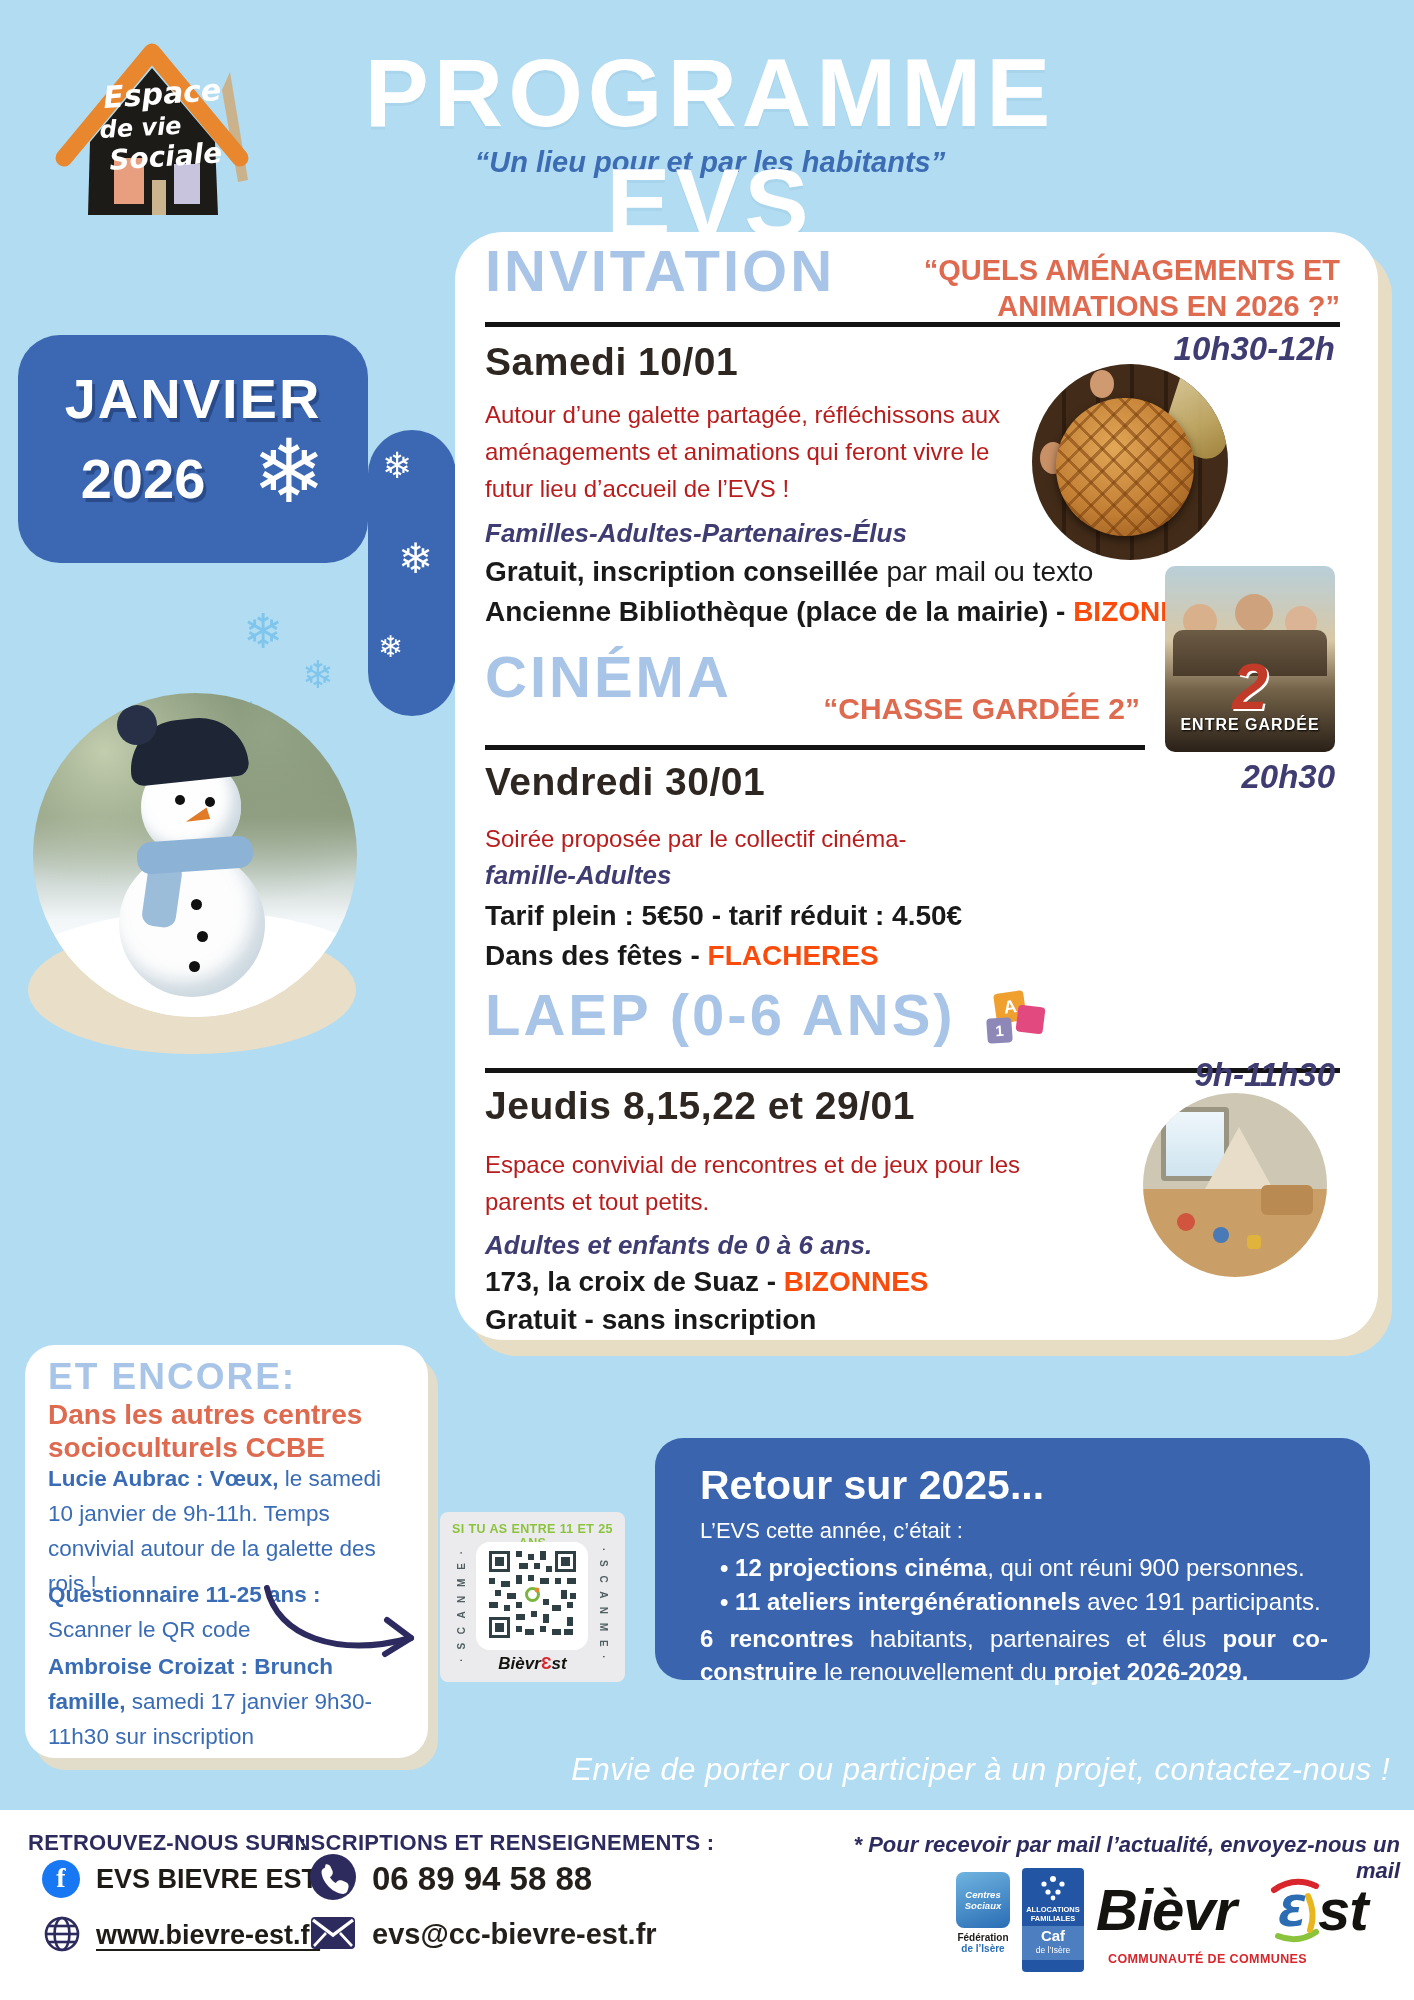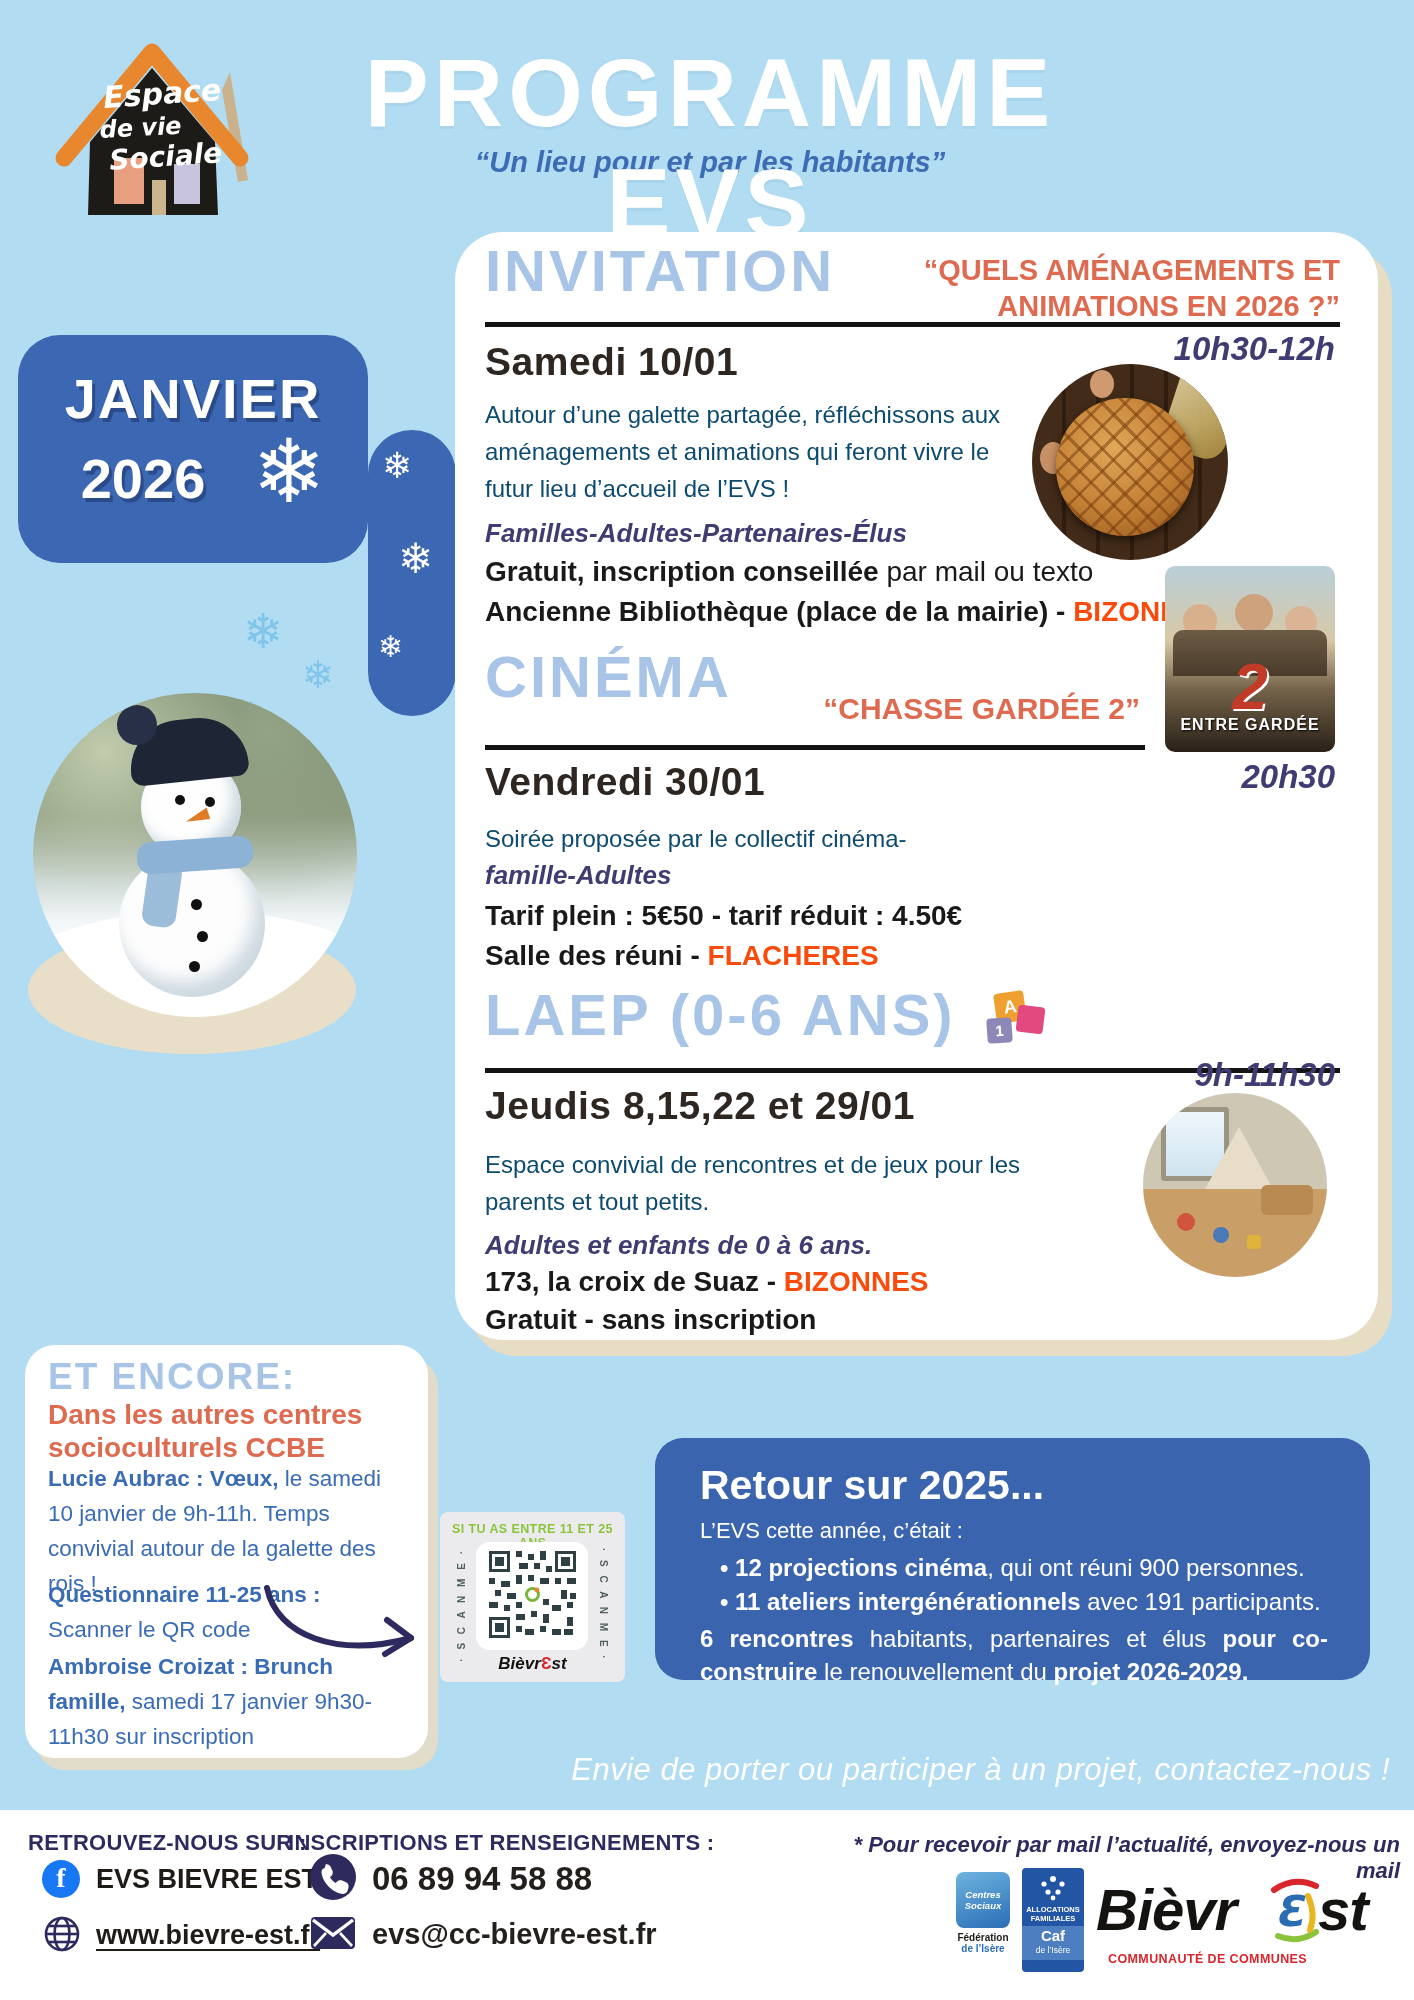--- a/index.html
+++ b/index.html
@@ -58,21 +58,21 @@
   .rule2{left:485px;top:745px;width:660px;}
   .rule3{left:485px;top:1068px;width:855px;}
   .date-h{font-size:39px;font-weight:800;color:#2e2721;letter-spacing:.5px;}
   .inv-date{left:485px;top:340px;}
   .cin-date{left:485px;top:760px;}
   .laep-date{left:485px;top:1084px;}
   .time{font-style:italic;font-size:33px;font-weight:600;color:#3f3c72;text-align:right;}
   .inv-time{left:1035px;top:330px;width:300px;}
   .cin-time{left:1035px;top:758px;width:300px;}
   .laep-time{left:1035px;top:1056px;width:300px;}
-  .body-txt{font-size:24px;color:#0c4a6e;line-height:1.55;}
+  .body-txt{font-size:24px;color:#b91c1c;line-height:1.55;}
   .inv-body{left:485px;top:396px;width:545px;}
   .cin-body{left:485px;top:820px;width:620px;}
   .laep-body{left:485px;top:1146px;width:620px;}
   .audience{font-size:26px;font-weight:800;font-style:italic;color:#3f3c72;}
   .inv-aud{left:485px;top:518px;}
   .cin-aud{left:485px;top:860px;}
   .laep-aud{left:485px;top:1230px;}
   .info{font-size:28px;color:#191919;}
   .info b{font-weight:800;}
   .city{color:#f94b0c;font-weight:800;}
@@ -263,21 +263,21 @@
   </div>
 
   <div class="abs sec-head cin-head" data-interactable="false">CINÉMA</div>
   <div class="abs quote cin-quote" data-interactable="false">“CHASSE GARDÉE 2”</div>
   <div class="abs rule rule2" data-interactable="false"></div>
   <div class="abs date-h cin-date" data-interactable="false">Vendredi 30/01</div>
   <div class="abs time cin-time" data-interactable="false">20h30</div>
   <div class="abs body-txt cin-body" data-interactable="false">Soirée proposée par le collectif cinéma-</div>
   <div class="abs audience cin-aud" data-interactable="false">famille-Adultes</div>
   <div class="abs info cin-price" data-interactable="false">Tarif plein : 5€50 - tarif réduit : 4.50€</div>
-  <div class="abs info cin-place" data-interactable="false"><span data-interactable="false">Salle des réuni - </span><span class="city" data-interactable="false">FLACHERES</span></div>
+  <div class="abs info cin-place" data-interactable="false"><span data-interactable="false">Dans des fêtes - </span><span class="city" data-interactable="false">FLACHERES</span></div>
   <div class="abs movie-poster" data-interactable="false">
     <div class="abs mp-fig1" data-interactable="false"></div>
     <div class="abs mp-fig2" data-interactable="false"></div>
     <div class="abs mp-fig3" data-interactable="false"></div>
     <div class="abs mp-fig-body" data-interactable="false"></div>
     <div class="abs mp-num" data-interactable="false">2</div>
     <div class="abs mp-title" data-interactable="false">ENTRE GARDÉE</div>
   </div>
 
   <div class="abs sec-head laep-head" data-interactable="false">LAEP (0-6 ANS)</div>

